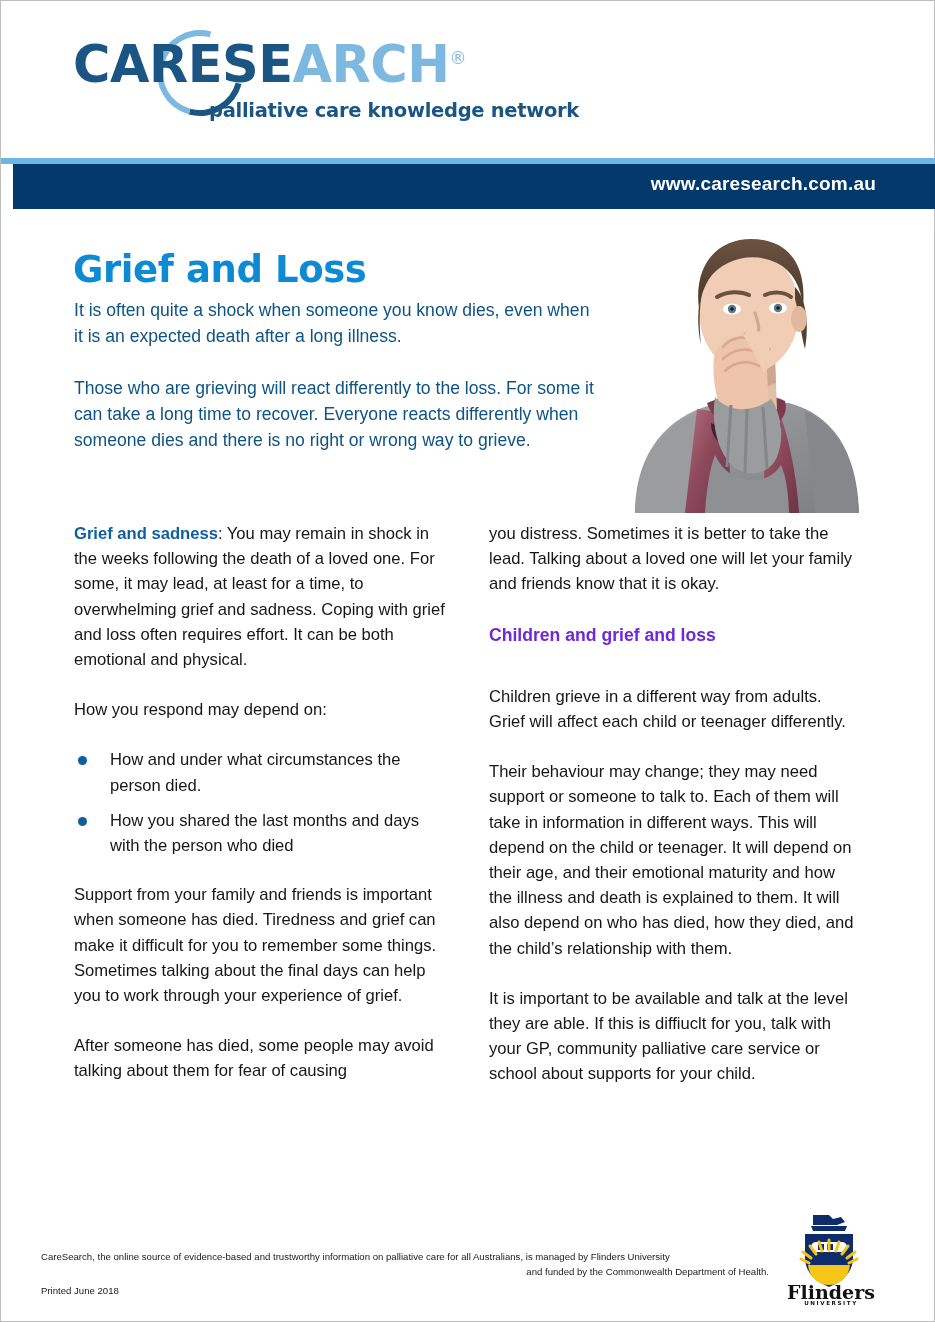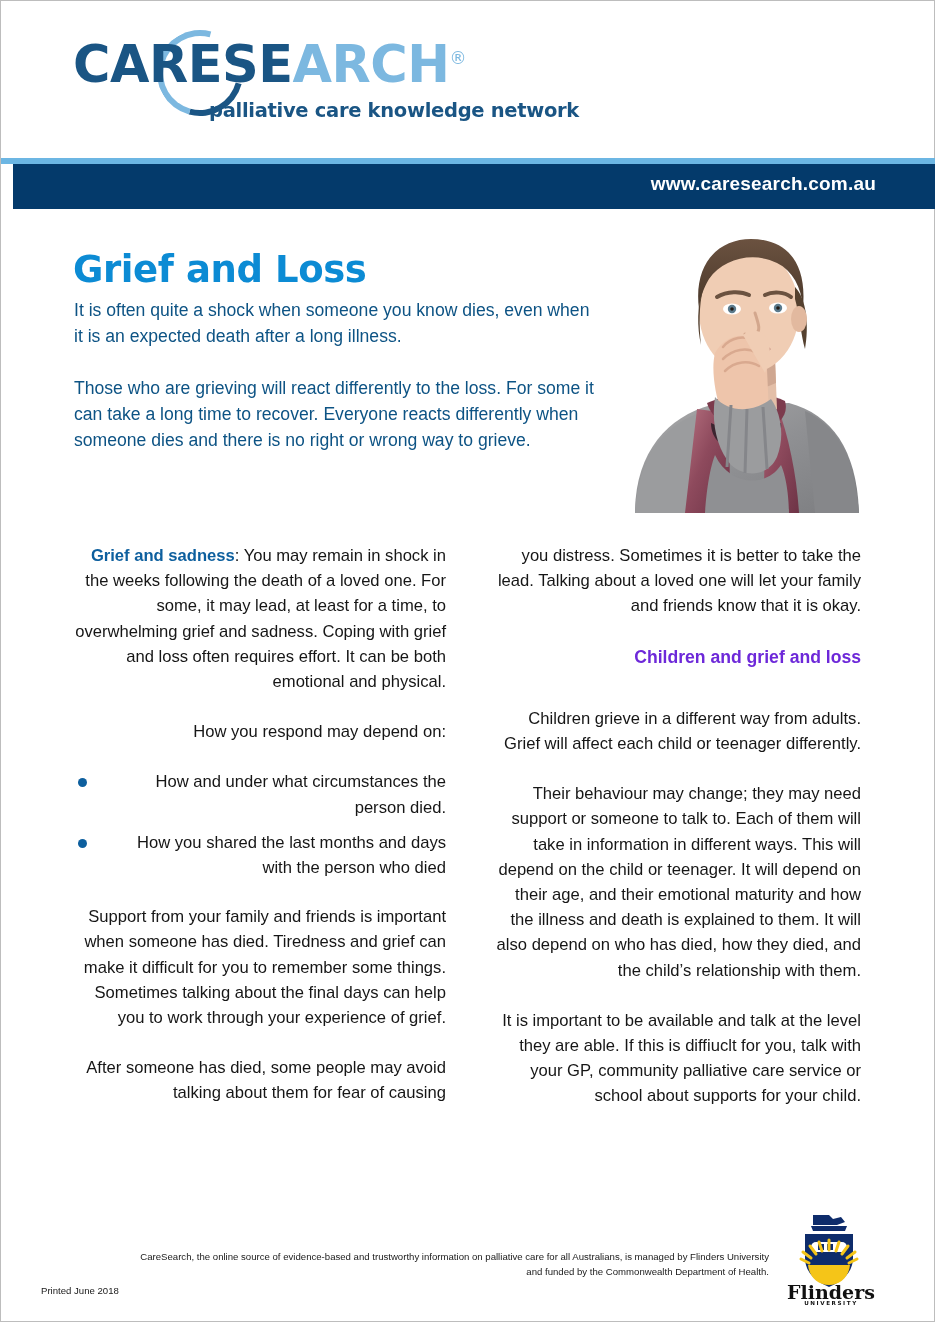--- a/index.html
+++ b/index.html
@@ -136,25 +136,24 @@
     width: 245px;
     height: 286px;
     overflow: hidden;
     background: #ffffff;
   }
   .photo svg { display: block; }
 
   
   .col {
     position: absolute;
-    top: 542px;
+    top: 520px;
     font-size: 16.6px;
     line-height: 25.2px;
     color: #161616;
-    text-align: right;
   }
   .col-left  { left: 73px;  width: 372px; }
   .col-right { left: 488px; width: 372px; }
   .col p { margin: 0 0 25px 0; }
   .col p.tight { margin-bottom: 0; }
   .lead-in {
     color: #0d5f9e;
     font-weight: bold;
   }
   .subhead {
@@ -188,21 +187,21 @@
   
   .footer {
     position: absolute;
     left: 40px;
     top: 1248px;
     width: 728px;
     font-size: 9.6px;
     line-height: 15px;
     color: #1a1a1a;
   }
-  .footer .f-line1 { text-align: right; }
+  .footer .f-line1 { text-align: left; }
   .footer .f-line2 { text-align: right; }
   .footer .f-line3 { text-align: left; margin-top: 4px; }
 
   
   .flinders {
     position: absolute;
     left: 782px;
     top: 1212px;
     width: 96px;
     height: 92px;

